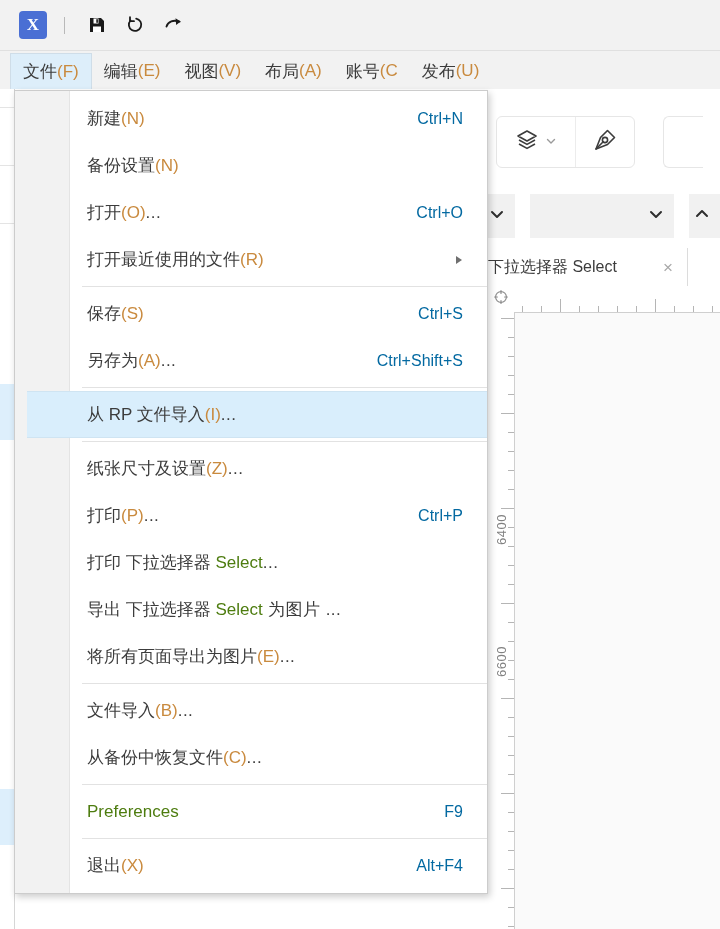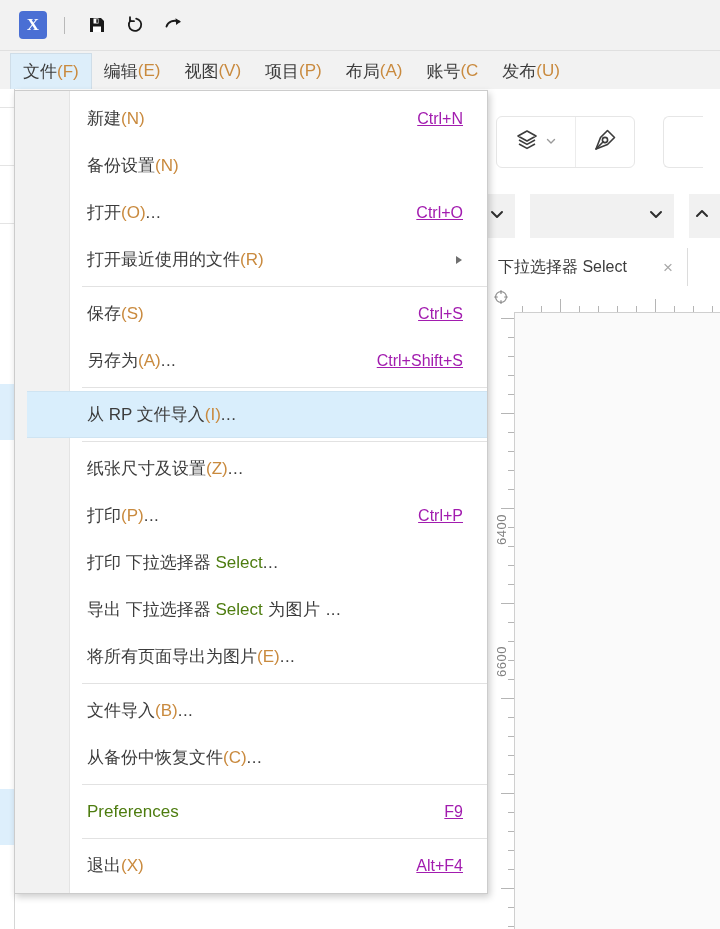--- a/index.html
+++ b/index.html
@@ -107,23 +107,22 @@
     border-top: 1px solid #cfe4f2;
     border-bottom: 1px solid #cfe4f2;
   }
   .dd-label {
     margin-left: 60px;
     white-space: nowrap;
   }
   .dd-accel {
     position: absolute; right: 24px;
     font-size: 16px;
-    color: #a21caf;
+    color: #0369a1;
     white-space: nowrap;
-    text-decoration: underline;
   }
   .dd-arrow {
     position: absolute; right: 25px;
     width: 0; height: 0;
     border-left: 6px solid #6f6f6f;
     border-top: 4.5px solid transparent;
     border-bottom: 4.5px solid transparent;
   }
   .dd-sep {
     height: 1px;
@@ -207,21 +206,20 @@
     border-bottom: 1px solid #dcdcdc;
     background: #ffffff;
   }
   .tab {
     position: absolute; left: 0; top: 0;
     height: 38px; width: 200px;
     display: flex; align-items: center;
     background: #ffffff;
     border-right: 1px solid #dcdcdc;
     box-sizing: border-box;
-    padding-left: 10px;
     font-size: 16px;
     color: #3c3c3c;
   }
   .tab-close {
     position: absolute; right: 14px;
     color: #a8a8a8; font-size: 17px; line-height: 1;
   }
 
   
   .ruler-corner {
@@ -306,24 +304,20 @@
         <span class="mn">文件</span>
         <span class="mk">(F)</span>
       </div>
       <div class="menu-item">
         <span class="mn">编辑</span>
         <span class="mk">(E)</span>
       </div>
       <div class="menu-item">
         <span class="mn">视图</span>
         <span class="mk">(V)</span>
-      </div>
-      <div class="menu-item">
-        <span class="mn">项目</span>
-        <span class="mk">(P)</span>
       </div>
       <div class="menu-item">
         <span class="mn">布局</span>
         <span class="mk">(A)</span>
       </div>
       <div class="menu-item">
         <span class="mn">账号</span>
         <span class="mk">(C</span>
       </div>
       <div class="menu-item">

